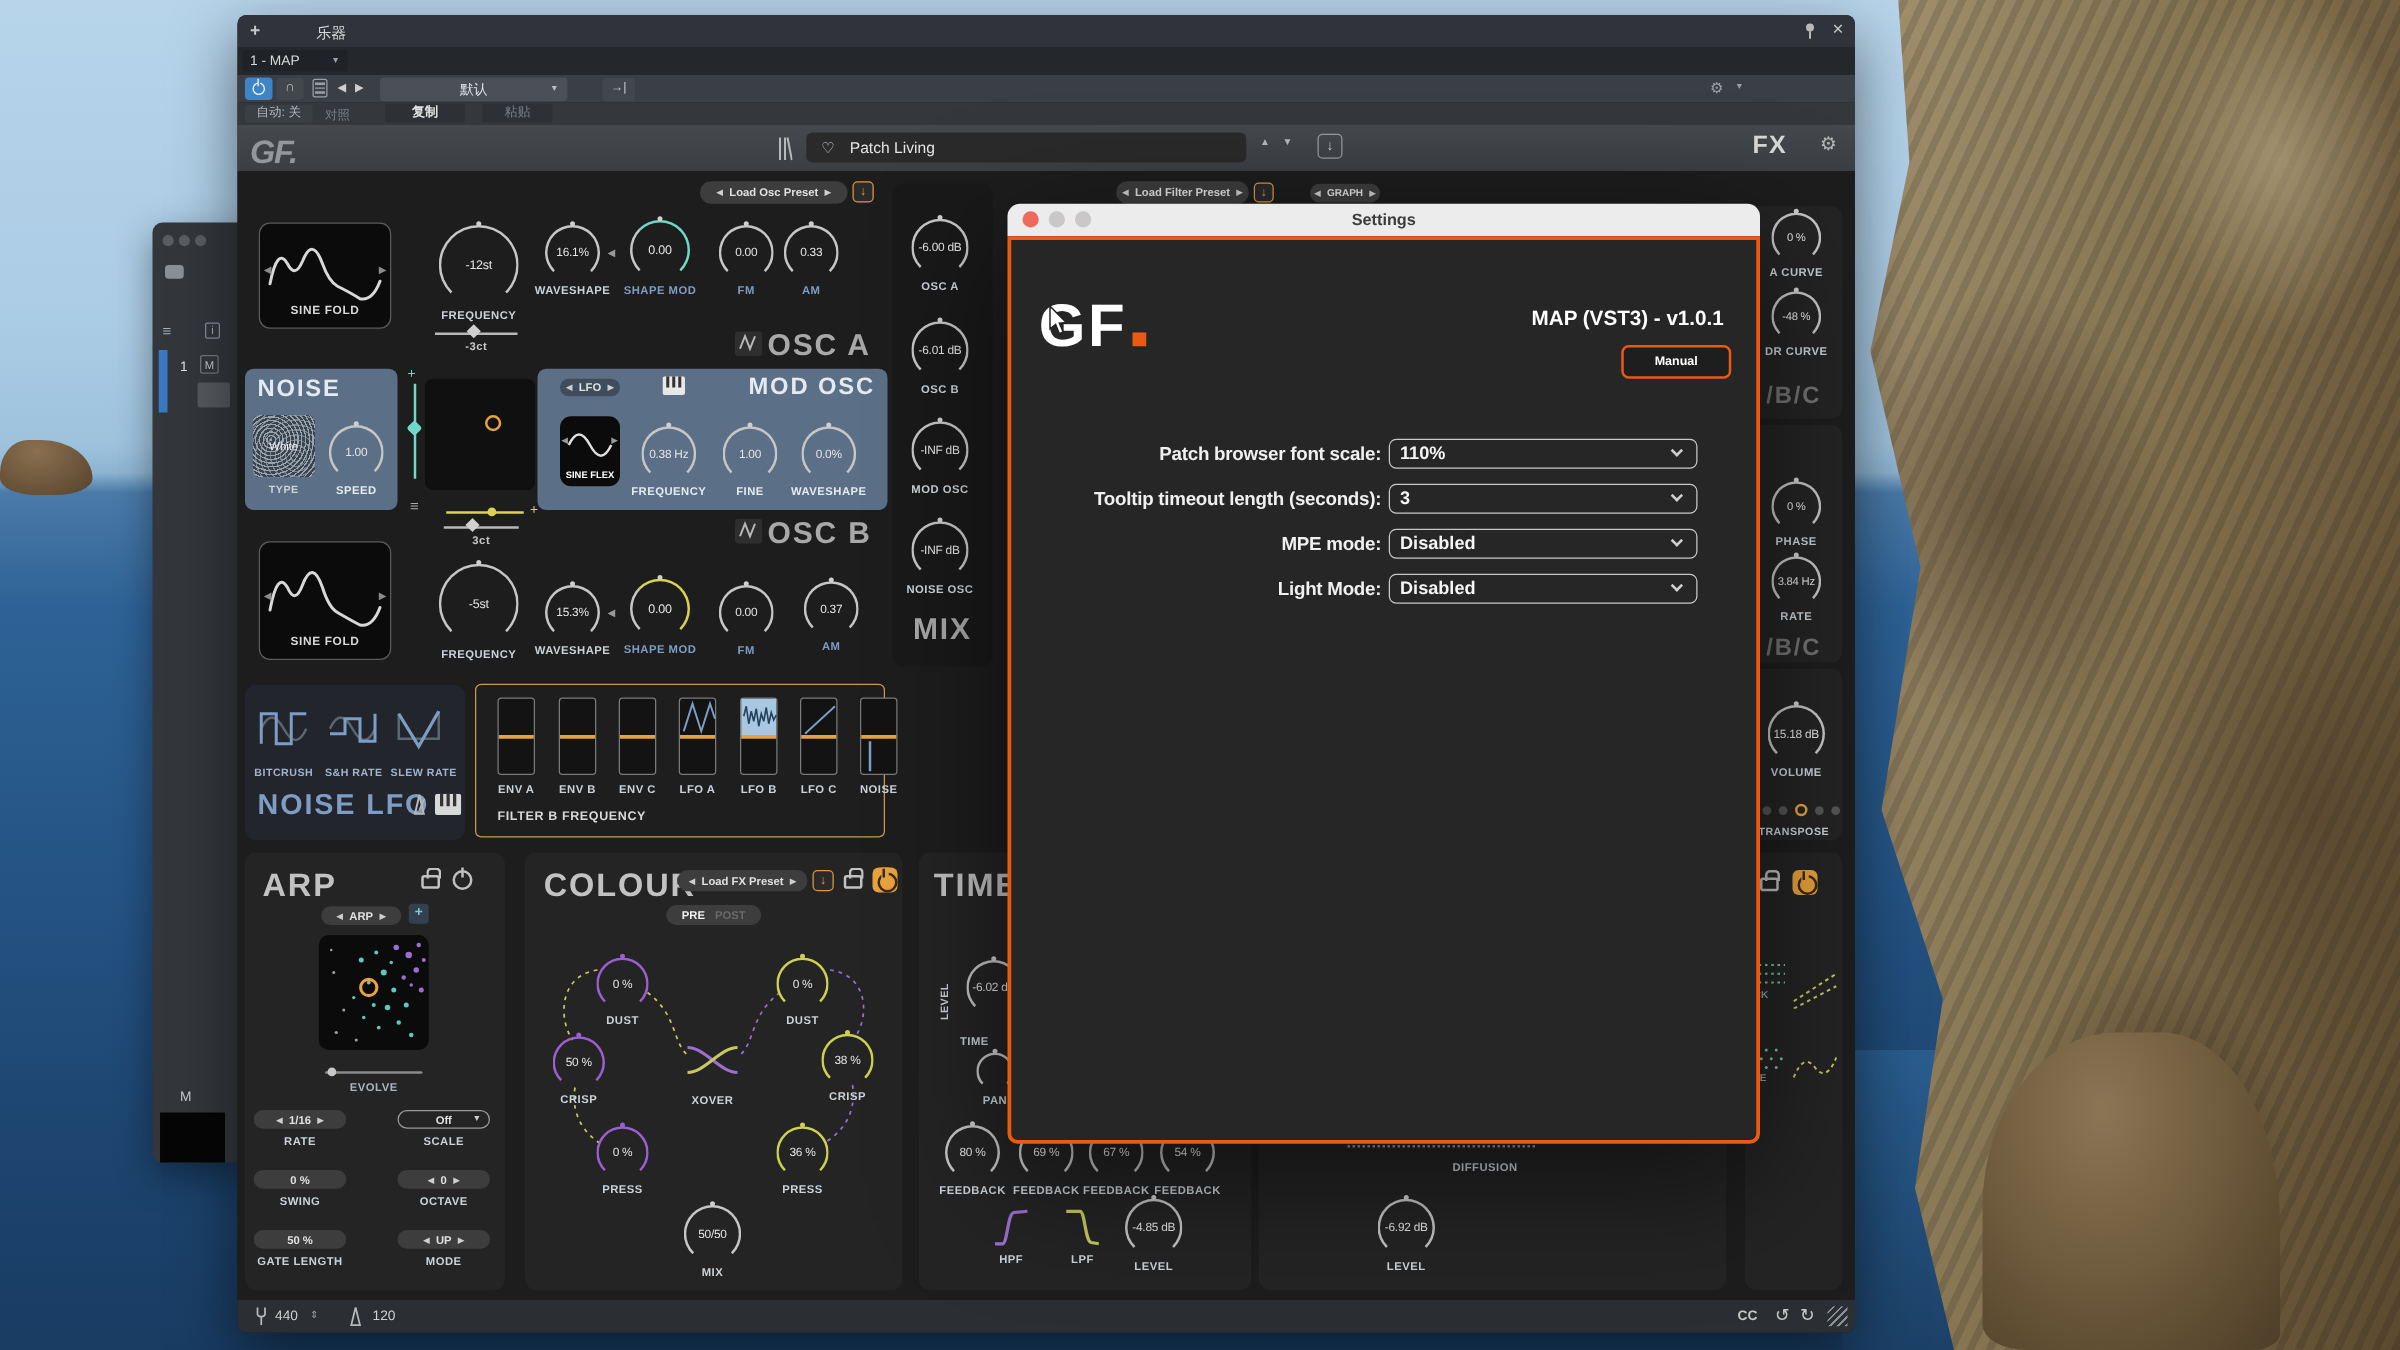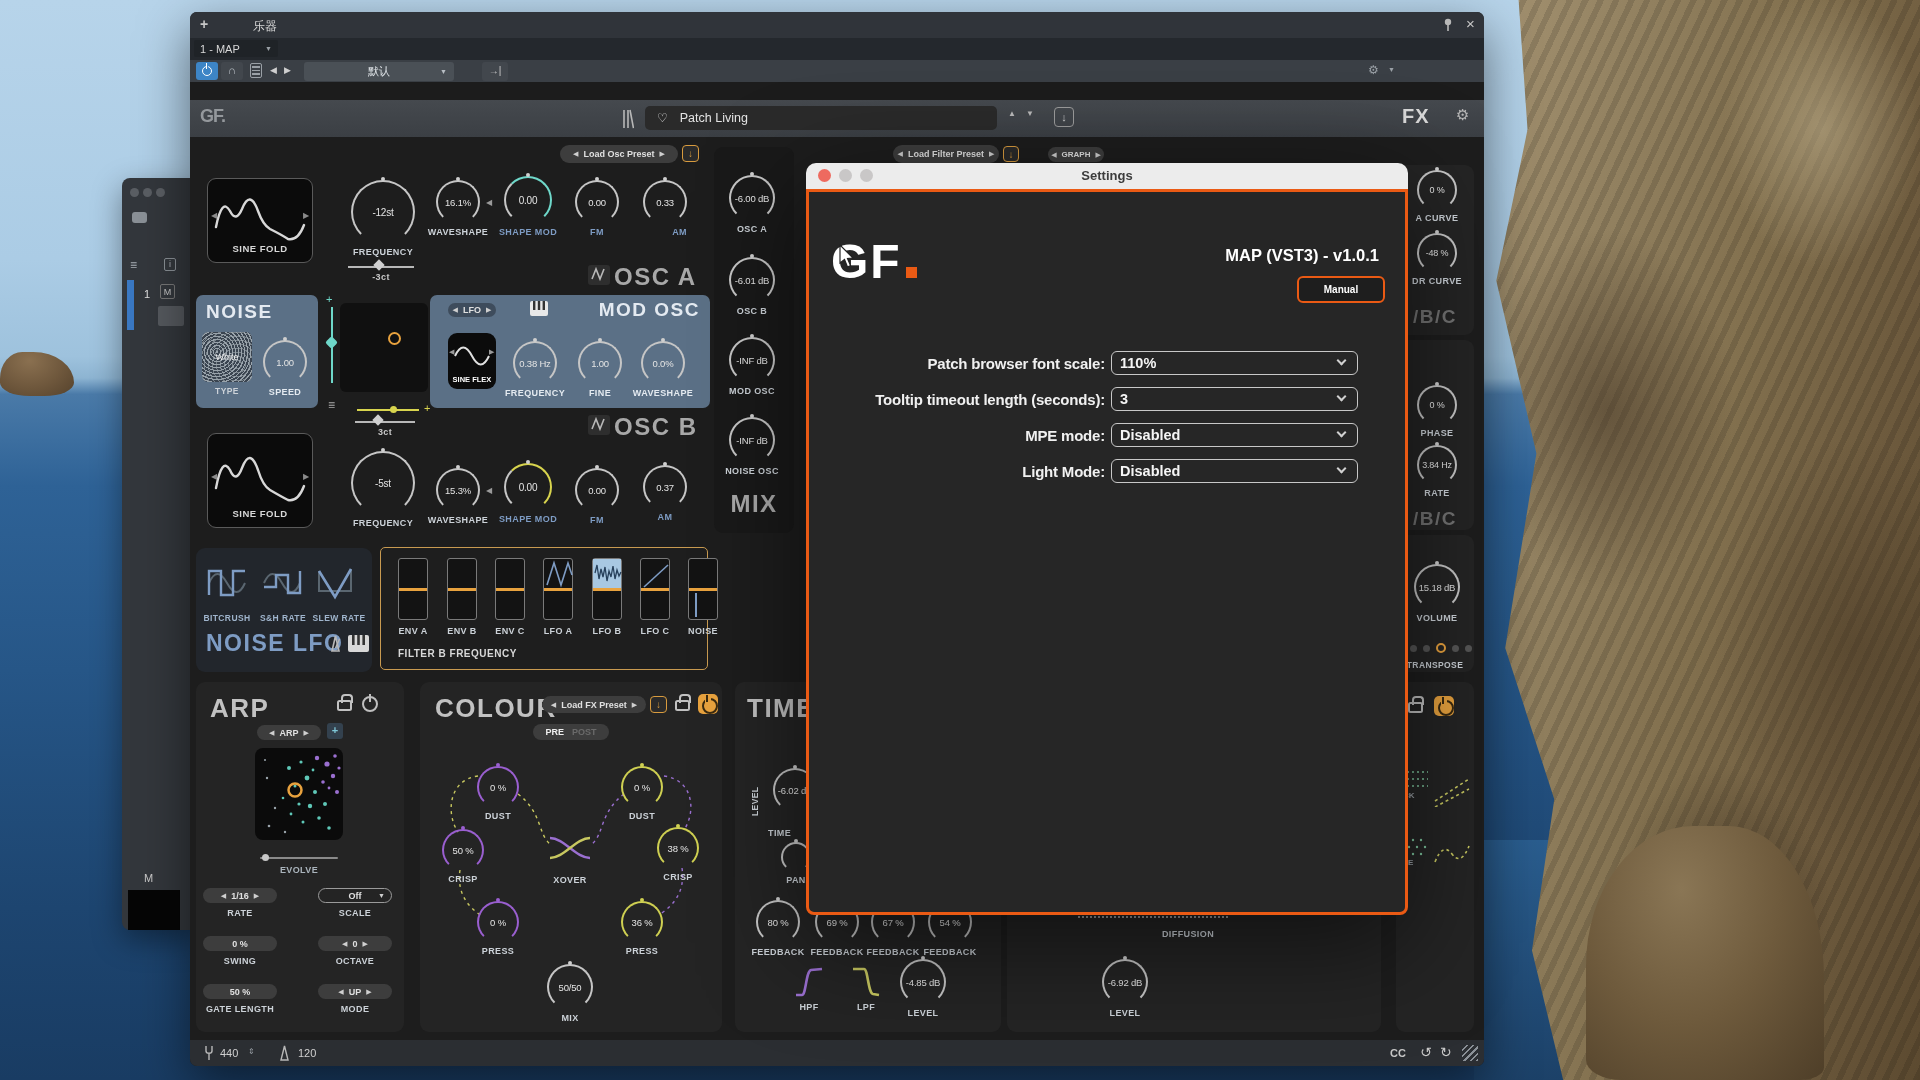--- a/index.html
+++ b/index.html
@@ -151,23 +151,29 @@
       <span class="abs txt" style="left:94px;top:5px;color:#cfcfcf;font-size:9px;">▶</span>
       <div class="abs" style="left:114px;top:2px;width:150px;height:19px;background:#4a5056;border-radius:3px;display:flex;align-items:center;justify-content:center;">
         <span style="color:#dde2e6;font-size:11px;">默认</span>
         <span style="position:absolute;right:7px;color:#b8bec4;font-size:7px;">▼</span>
       </div>
       <div class="abs" style="left:292px;top:2px;width:26px;height:19px;background:#42474d;border-radius:3px;color:#c8c8c8;font-size:10px;text-align:center;line-height:18px;">→|</div>
       <span class="abs txt" style="left:1178px;top:3px;color:#9aa0a6;font-size:12px;">⚙</span>
       <span class="abs txt" style="left:1198px;top:6px;color:#9aa0a6;font-size:7px;">▼</span>
     </div>
 
+    <div class="abs w-actions">
+      <div class="abs" style="left:6px;top:2px;width:54px;height:14px;background:#3a3f44;border-radius:2px;text-align:center;line-height:14px;color:#b0b6bc;font-size:10px;"><span>自动: 关</span></div>
+      <span class="abs txt" style="left:70px;top:3px;color:#787f86;font-size:10px;">对照</span>
+      <div class="abs" style="left:118px;top:1px;width:64px;height:15px;background:#2d3135;border-radius:2px;text-align:center;line-height:15px;color:#e4e4e4;font-size:10.5px;font-weight:bold;"><span>复制</span></div>
+      <div class="abs" style="left:196px;top:1px;width:56px;height:15px;background:#2d3135;border-radius:2px;text-align:center;line-height:15px;color:#787f86;font-size:10.5px;"><span>粘贴</span></div>
+    </div>
 
     <div class="abs p-header">
-      <span class="abs txt" style="left:10px;top:6px;font-size:18px;font-weight:900;color:#94989c;letter-spacing:-1px;">GF.</span>
+      <span class="abs txt" style="left:10px;top:6px;font-size:26px;font-weight:900;color:#94989c;letter-spacing:-1px;font-style:italic;">GF.</span>
       <svg class="abs" style="left:432px;top:9px;" width="12" height="20" viewBox="0 0 12 20">
           <line x1="2" y1="1" x2="2" y2="19" stroke="#b8b8b8" stroke-width="1.6"></line>
           <line x1="6" y1="1" x2="6" y2="19" stroke="#b8b8b8" stroke-width="1.6"></line>
           <line x1="8" y1="1" x2="11.5" y2="19" stroke="#b8b8b8" stroke-width="1.6"></line>
         </svg>
       <div class="abs" style="left:455px;top:6px;width:352px;height:24px;background:#2a2a2a;border-radius:5px;display:flex;align-items:center;">
         <span style="margin-left:12px;color:#dcdcdc;font-size:12px;">♡</span>
         <span style="margin-left:12px;color:#e4e4e4;font-size:12.5px;">Patch Living</span>
       </div>
       <span class="abs txt" style="left:818px;top:9px;color:#b8b8b8;font-size:8px;">▲</span>
@@ -216,21 +222,21 @@
           <span class="kv">0.00</span>
         </div>
         <span class="kl bl">SHAPE MOD</span>
       </div>
     <div class="knob s44" style="left:385px;top:168px;">
         <div class="ring">
           <span class="kv">0.00</span>
         </div>
         <span class="kl bl">FM</span>
       </div>
-    <div class="knob s44" style="left:453px;top:168px;align-items:flex-end;">
+    <div class="knob s44" style="left:437px;top:168px;">
         <div class="ring">
           <span class="kv">0.33</span>
         </div>
         <span class="kl bl">AM</span>
       </div>
     <svg class="abs" style="left:398px;top:253px;" width="22" height="20" viewBox="0 0 22 20">
         <rect x="0" y="0" width="22" height="20" rx="3" fill="#2e2e2e"></rect>
         <path d="M4,14 L8,4 L12,14 L16,4" fill="none" stroke="#b8b8b8" stroke-width="1.6"></path>
       </svg>
     <span class="sectitle" style="left:424px;top:251px;font-size:24px;color:#a8a8a8;">OSC A</span>

